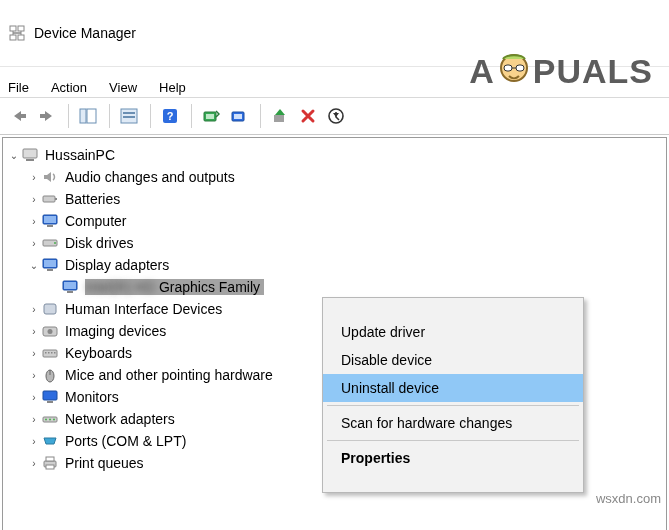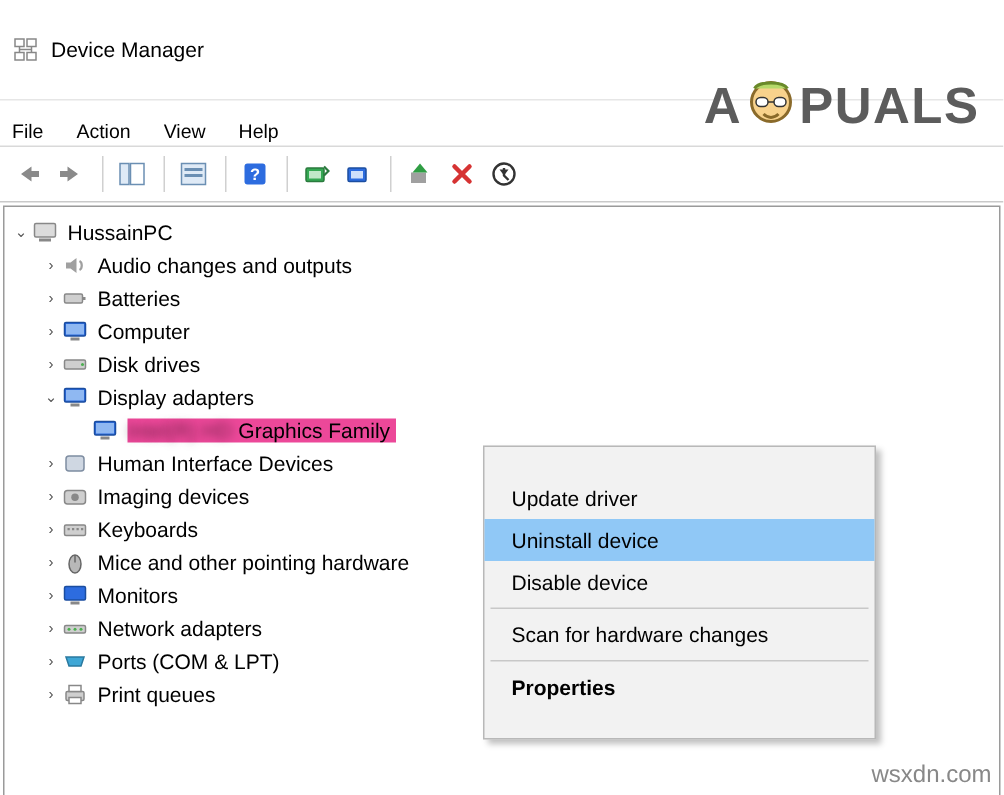--- a/index.html
+++ b/index.html
@@ -96,21 +96,21 @@
     cursor: default;
   }
   .dev-icon {
     width: 18px;
     height: 18px;
     margin-right: 6px;
     flex-shrink: 0;
   }
   .indent { display: inline-block; }
   .sel {
-    background: #ec4899;
+    background: #a3a3a3;
     padding-right: 4px;
   }
   .blurred {
     color: transparent;
     text-shadow: 0 0 6px rgba(0,0,0,0.5);
   }
   
   .context-menu {
     position: absolute;
     left: 322px;
@@ -153,22 +153,22 @@
   }
   .watermark .mascot {
     width: 46px;
     height: 46px;
     margin: 0 -4px;
     display: inline-block;
   }
   .site-mark {
     position: absolute;
     right: 8px;
-    bottom: 4px;
-    font-size: 16px;
+    bottom: 24px;
+    font-size: 13px;
     color: #888;
   }
 </style>
 </head>
 <body>
 
 <div class="window">
 
   <div class="titlebar">
     <span class="app-icon">
@@ -481,22 +481,22 @@
         <line x1="21" y1="20" x2="25" y2="20" stroke="#333"></line>
         <path d="M12 11c3-5 19-5 22 0" fill="#b6d96a" stroke="#6a8a2a" stroke-width="2"></path>
         <path d="M18 28c3 3 7 3 10 0" fill="none" stroke="#8a6a2a" stroke-width="2"></path>
       </svg>
     </span>
     <span>PUALS</span>
   </div>
 
   <div class="context-menu">
     <div class="cm-item">Update driver</div>
+    <div class="cm-item">Disable device</div>
     <div class="cm-item hover">Uninstall device</div>
-    <div class="cm-item">Disable device</div>
     <div class="cm-sep"></div>
     <div class="cm-item">Scan for hardware changes</div>
     <div class="cm-sep"></div>
     <div class="cm-item cm-bold">Properties</div>
   </div>
 
   <div class="site-mark">wsxdn.com</div>
 </div>
 
 </body></html>

